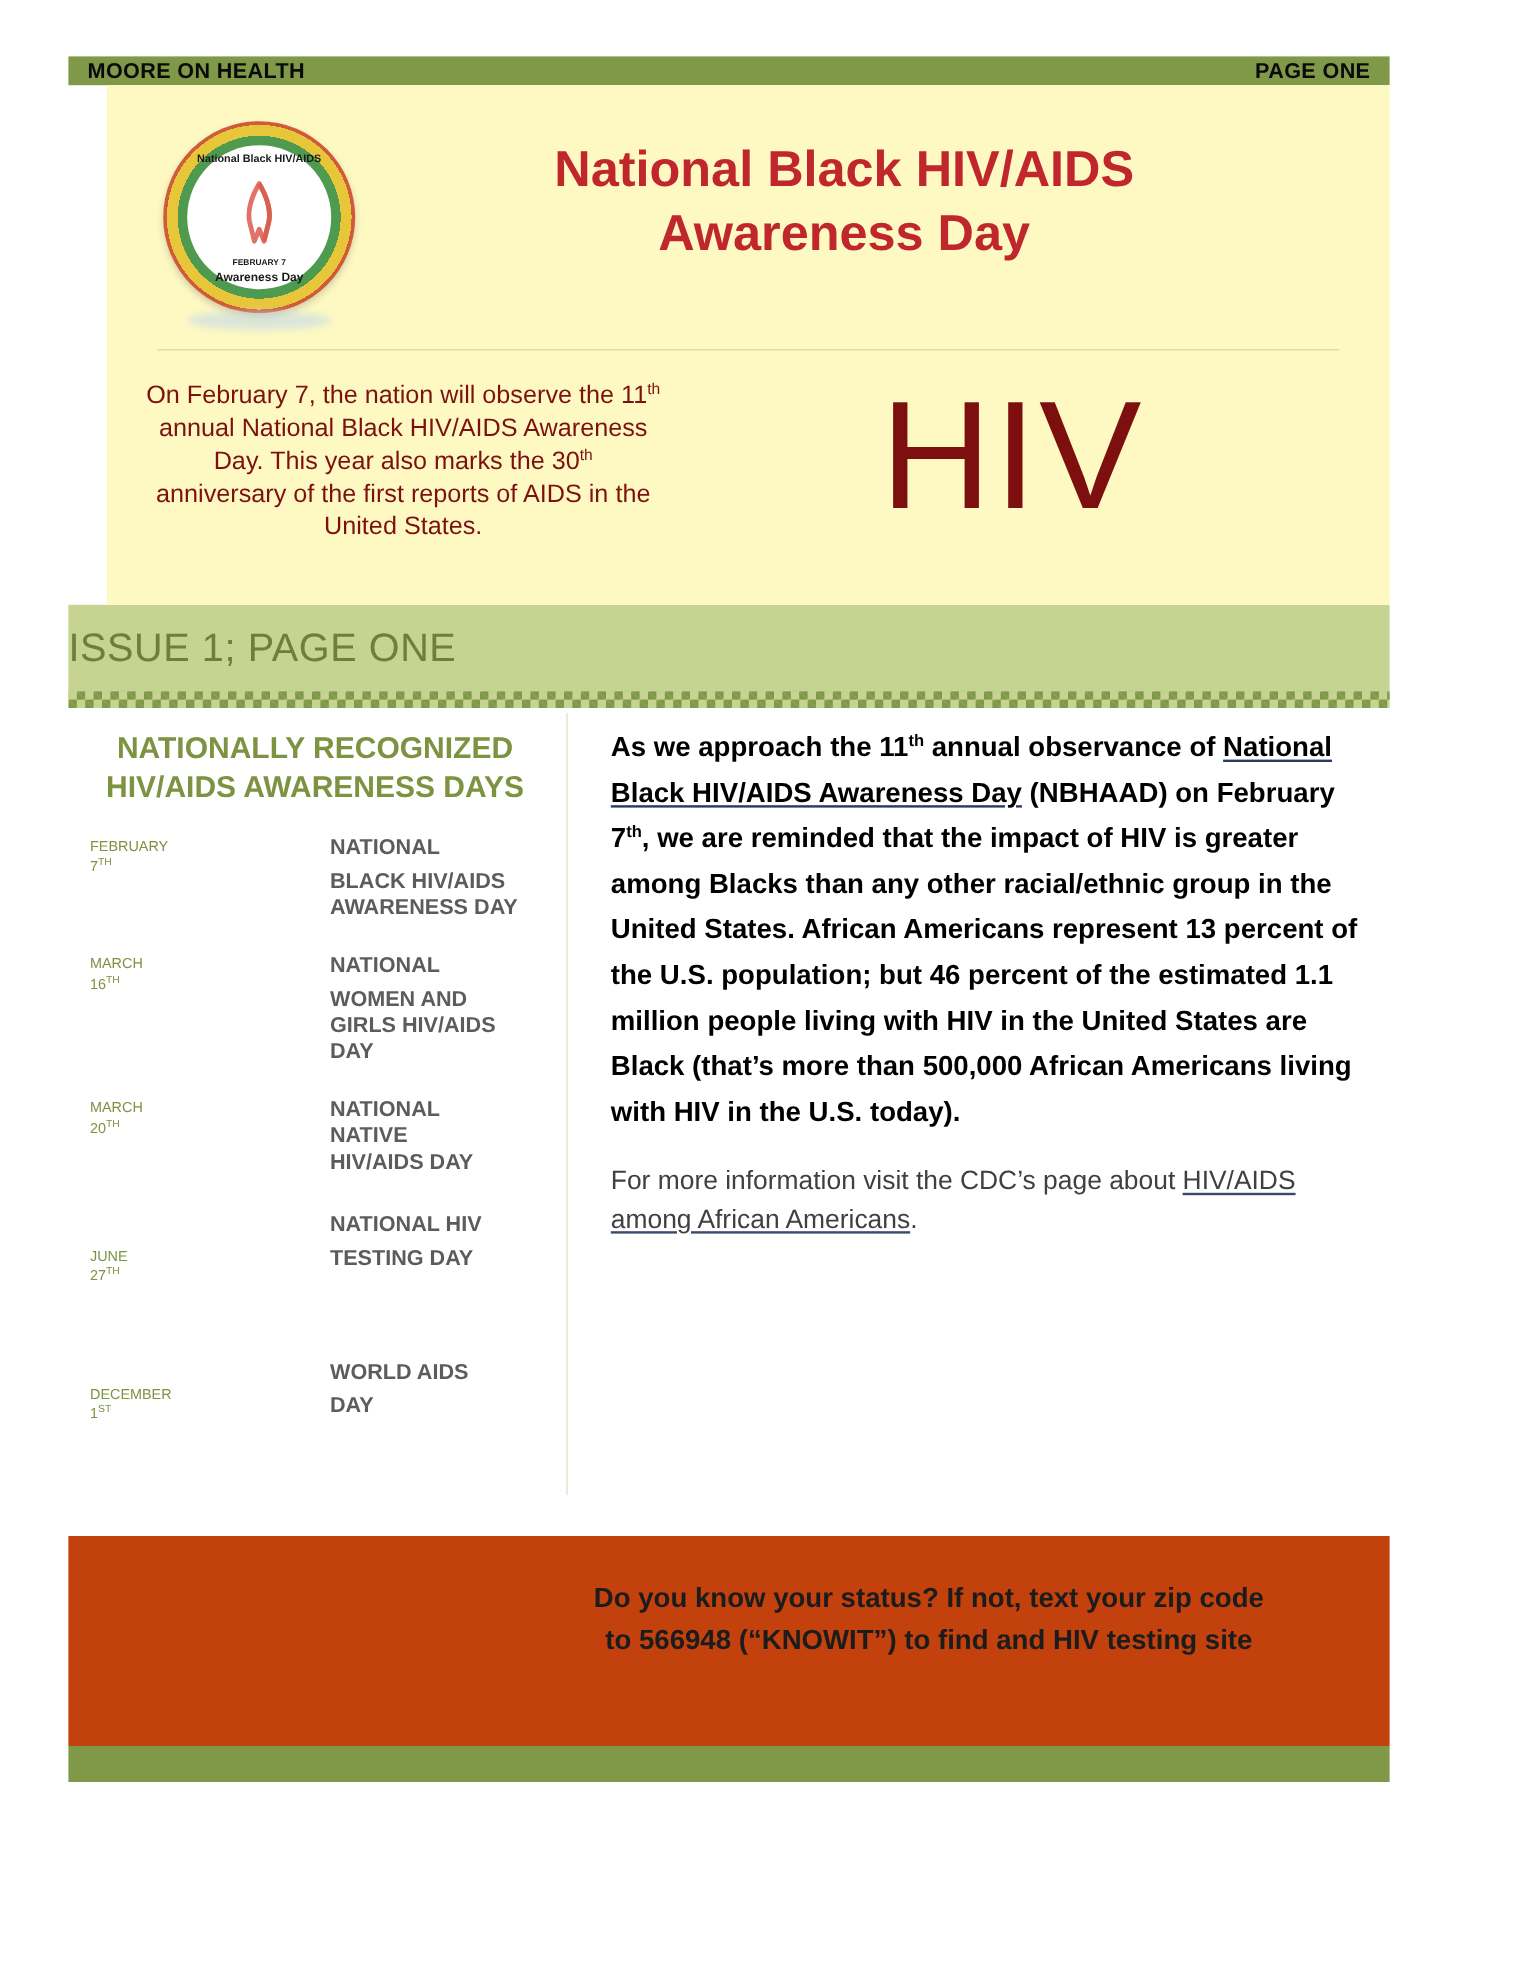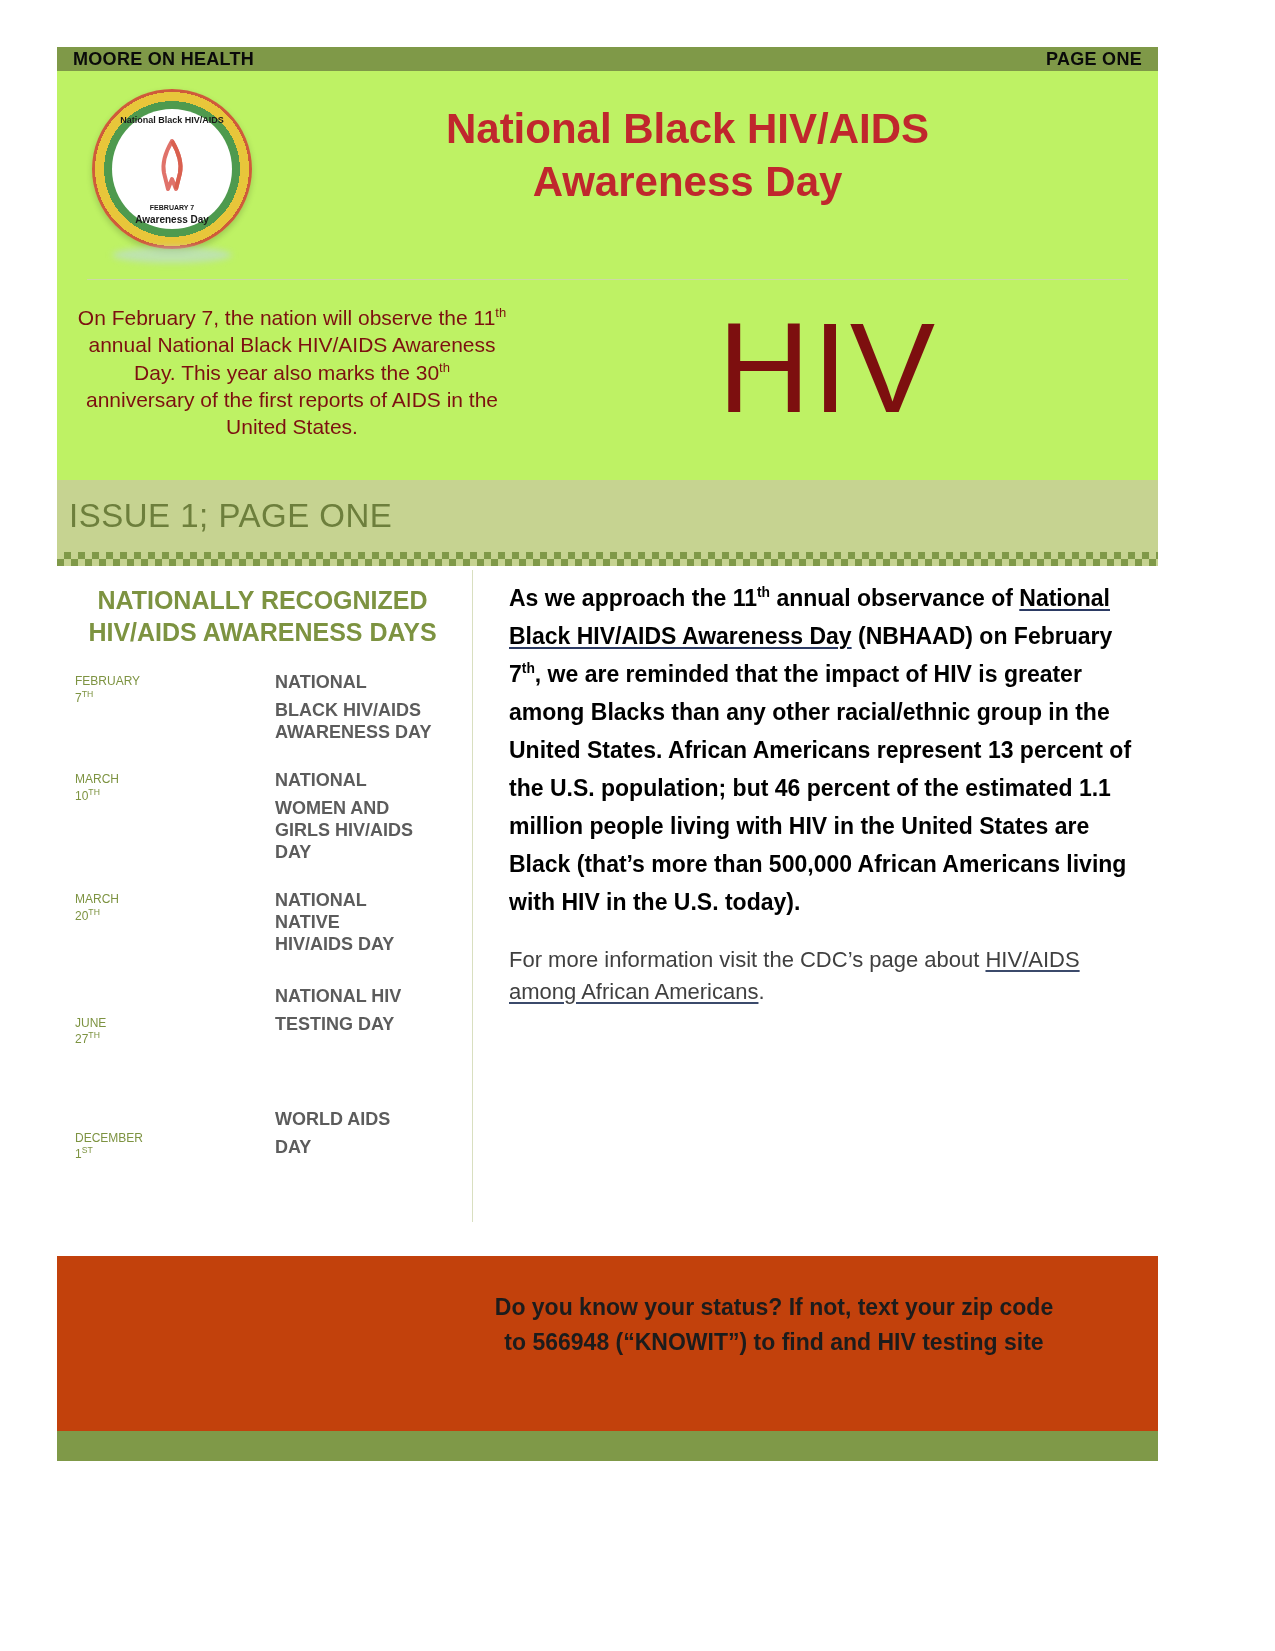--- a/index.html
+++ b/index.html
@@ -37,23 +37,24 @@
   }
   .masthead-bar .mh-left,
   .masthead-bar .mh-right {
     font-size: 18px;
     font-weight: bold;
     color: #0a0a0a;
     letter-spacing: 0.3px;
   }
 
   .hero {
-    background: #bef264;
-    padding: 0;
+    background: #fef9c3;
+    padding: 12px;
     position: relative;
+    margin-left: 32px;
   }
 
   .hero-top {
     display: flex;
     align-items: flex-start;
     padding-top: 10px;
     min-height: 190px;
   }
 
   
@@ -162,21 +163,21 @@
     padding-right: 30px;
     letter-spacing: 2px;
   }
 
   
   .issue-band {
     background: #c6d391;
     height: 72px;
     display: flex;
     align-items: center;
-    padding-left: 12px;
+    padding-left: 0;
     box-sizing: border-box;
   }
   .issue-band span {
     font-size: 33px;
     color: #6d7f3c;
     letter-spacing: 0.5px;
   }
 
   
   .checker {
@@ -371,21 +372,21 @@
           <span>NATIONAL</span>
           <span class="sub">BLACK HIV/AIDS</span>
           <span>AWARENESS</span>
           <span>DAY</span>
         </div>
       </div>
 
       <div class="day-row r2">
         <div class="day-date">
           <span>MARCH</span><br>
-          <span>10</span><sup>TH</sup>
+          <span>16</span><sup>TH</sup>
         </div>
         <div class="day-name">
           <span>NATIONAL</span>
           <span class="sub">WOMEN AND</span>
           <span>GIRLS HIV/AIDS</span>
           <span>DAY</span>
         </div>
       </div>
 
       <div class="day-row r3">

